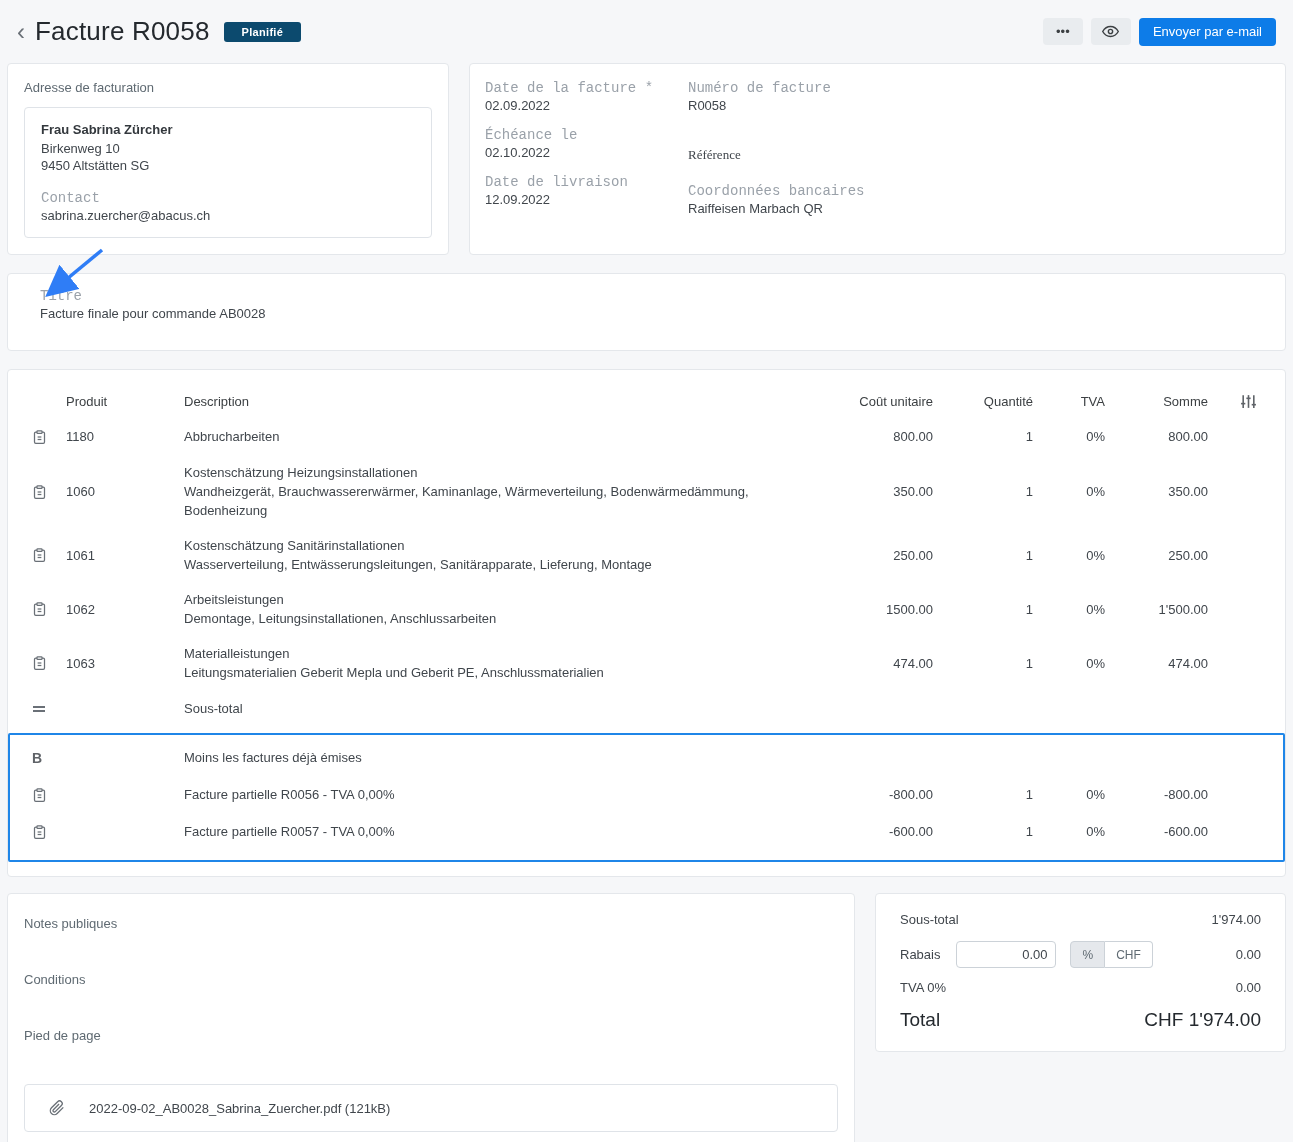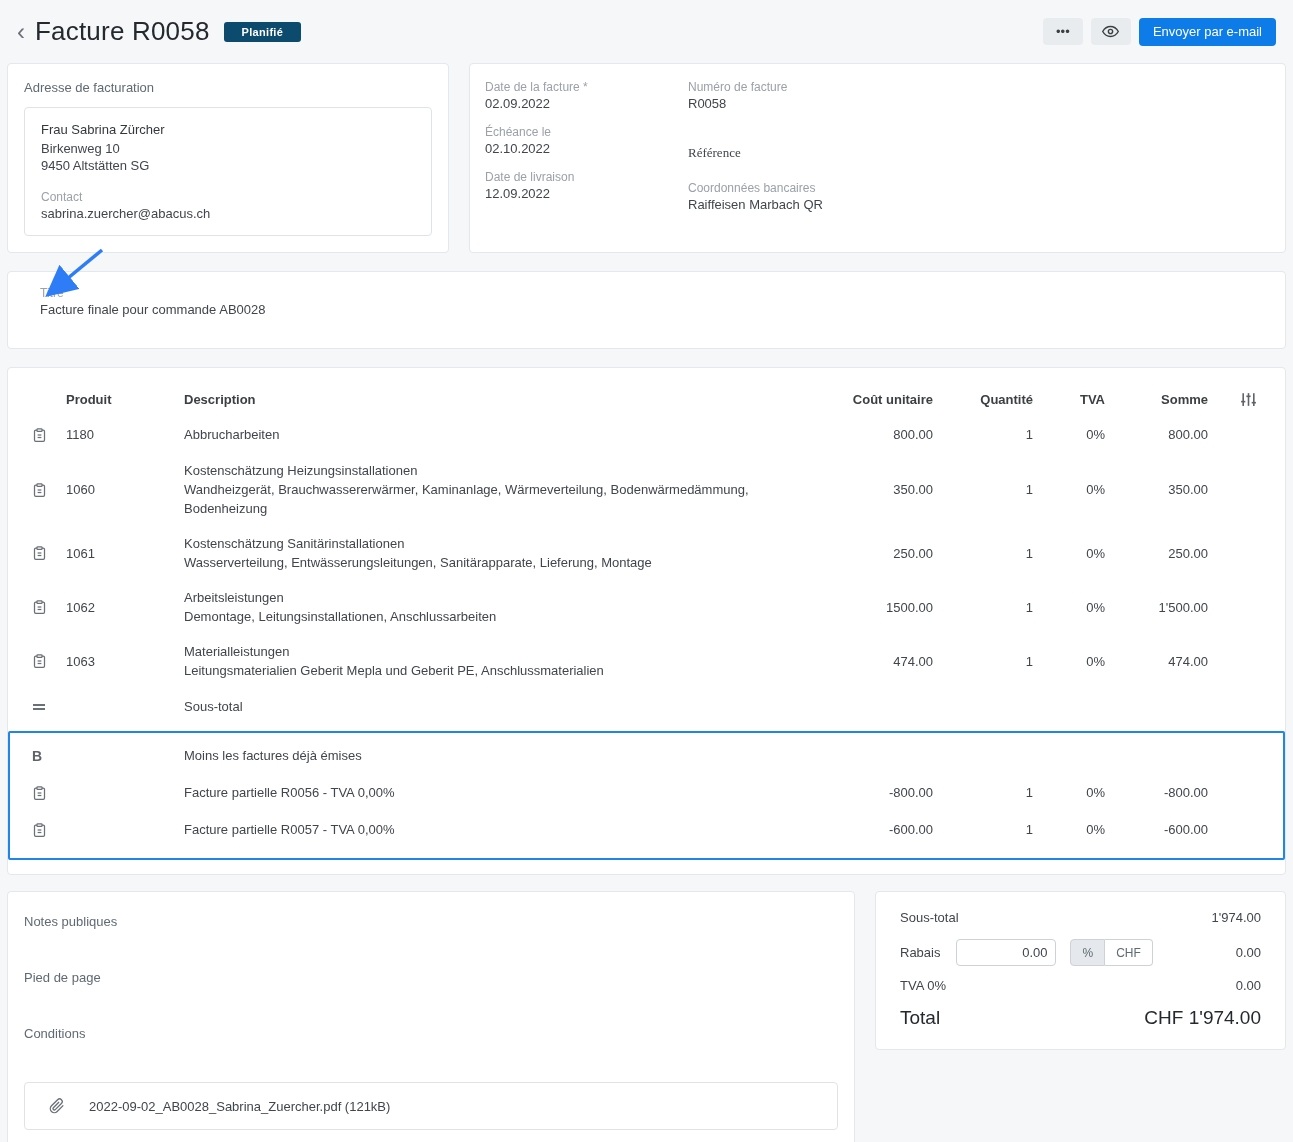--- a/index.html
+++ b/index.html
@@ -34,23 +34,23 @@
 
   
   .card { background: #fff; border: 1px solid #e4e7eb; border-radius: 4px; }
   .row { display: flex; gap: 20px; }
   .top-row { margin-bottom: 18px; }
   .billing-card { width: 442px; min-height: 180px; padding: 16px; }
   .meta-card { flex: 1; min-height: 180px; padding: 16px 16px 16px 15px; }
 
   .section-label { font-size: 13px; color: #5f6a72; margin-bottom: 12px; }
   .address-box { border: 1px solid #dfe3e8; border-radius: 4px; padding: 14px 16px; }
-  .addr-name { font-weight: normal; color: #33383d; margin-bottom: 3px; }
+  .addr-name { font-weight: bold; color: #33383d; margin-bottom: 3px; }
   .addr-line { color: #40464c; line-height: 17px; }
-  .mini-label { font-size: 12px; color: #9aa1a9; }
+  .mini-label { font-size: 14px; color: #9aa1a9; font-family: Liberation Mono, monospace; }
   .field-value { font-size: 13px; color: #40464c; margin-top: 2px; }
 
   .meta-grid { display: flex; }
   .meta-col-left { width: 203px; }
   .meta-col-right { flex: 1; }
   .meta-field { margin-bottom: 14px; }
   .meta-field.spacer-top { margin-top: 34px; }
 
   
   .title-card { padding: 14px 32px; margin-bottom: 18px; min-height: 78px; }
@@ -58,21 +58,21 @@
 
   
   .table-card { padding: 14px 24px 8px; margin-bottom: 16px; }
   .trow {
     display: grid;
     grid-template-columns: 34px 118px 1fr 118px 100px 72px 103px 53px;
     align-items: center;
     padding: 8px 0;
     min-height: 37px;
   }
-  .thead { font-weight: bold; color: #3c4043; min-height: 34px; }
+  .thead { font-weight: normal; color: #3c4043; min-height: 34px; }
   .cell-num { text-align: right; }
   .cell-gear { display: flex; justify-content: flex-end; padding-right: 4px; }
   .desc-title { display: block; line-height: 19px; }
   .desc-detail { display: block; line-height: 19px; }
   .desc-detail:empty { display: none; }
   .line-icon { display: flex; align-items: center; cursor: pointer; }
   .b-icon { font-weight: bold; color: #5f6368; font-size: 14px; cursor: pointer; }
   .highlight-box {
     border: 2px solid #1f86e8; border-radius: 2px;
     margin: 6px -24px 6px; padding: 4px 22px 10px;
@@ -382,22 +382,22 @@
         <span class="cell-num">0%</span>
         <span class="cell-num">-600.00</span>
         <span class="cell-gear"></span>
       </div>
     </div>
   </section>
 
   <div class="row bottom-row">
     <section class="card notes-card">
       <div class="notes-label">Notes publiques</div>
+      <div class="notes-label">Conditions</div>
       <div class="notes-label">Pied de page</div>
-      <div class="notes-label">Conditions</div>
       <div class="attachment-box">
         <svg width="16" height="16" viewBox="0 0 24 24" fill="none" stroke="#6a7077" stroke-width="2">
             <path d="M21.44 11.05l-9.19 9.19a6 6 0 0 1-8.49-8.49l9.19-9.19a4 4 0 0 1 5.66 5.66l-9.2 9.19a2 2 0 0 1-2.83-2.83l8.49-8.48"></path>
           </svg>
         <span class="attachment-name">2022-09-02_AB0028_Sabrina_Zuercher.pdf (121kB)</span>
       </div>
     </section>
 
     <section class="card totals-card">
       <div class="total-line">

